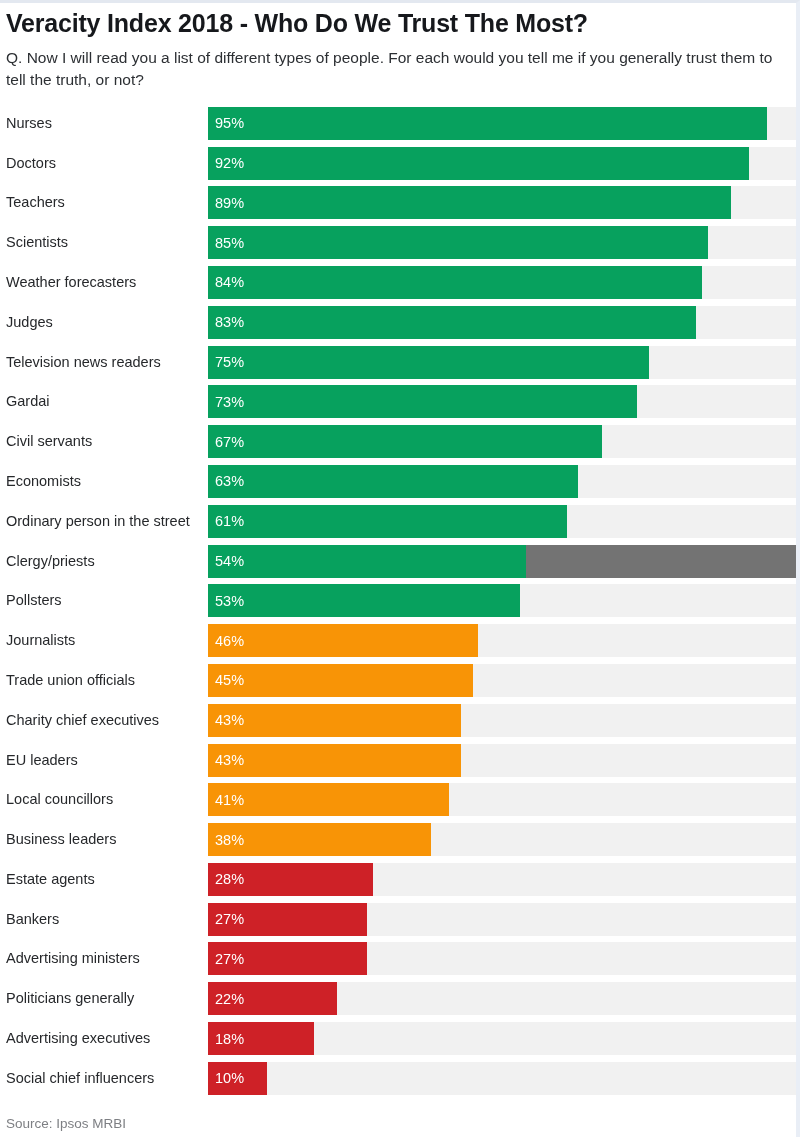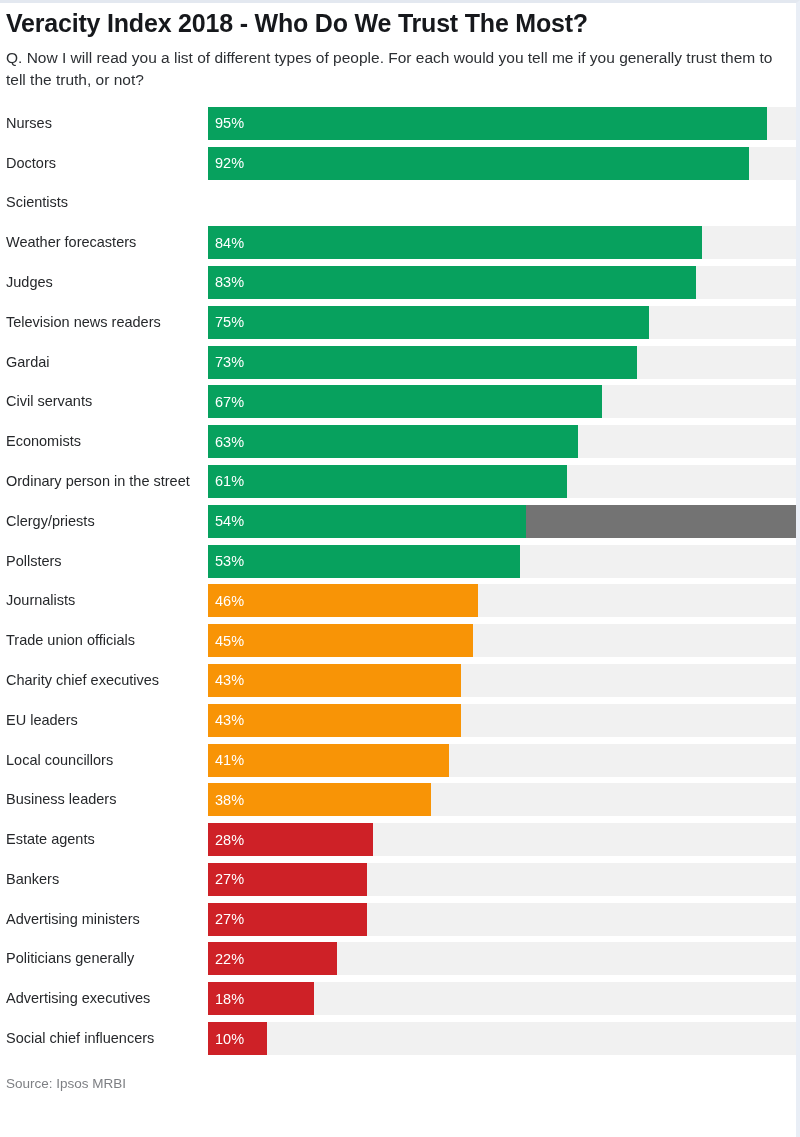--- a/index.html
+++ b/index.html
@@ -113,21 +113,34 @@
       </div>
       <div class="row">
         <div class="row-label">Doctors</div>
         <div class="track" style="background: rgb(241, 241, 241);">
           <div class="bar" style="width: 92%; background: rgb(7, 161, 94);">
             <span class="bar-value">92%</span>
           </div>
         </div>
       </div>
       <div class="row">
+        <div class="row-label">Teachers</div>
+        <div class="track" style="background: rgb(241, 241, 241);">
+          <div class="bar" style="width: 89%; background: rgb(7, 161, 94);">
+            <span class="bar-value">89%</span>
+          </div>
+        </div>
+      </div>
+      <div class="row">
         <div class="row-label">Scientists</div>
+        <div class="track" style="background: rgb(241, 241, 241);">
+          <div class="bar" style="width: 85%; background: rgb(7, 161, 94);">
+            <span class="bar-value">85%</span>
+          </div>
+        </div>
       </div>
       <div class="row">
         <div class="row-label">Weather forecasters</div>
         <div class="track" style="background: rgb(241, 241, 241);">
           <div class="bar" style="width: 84%; background: rgb(7, 161, 94);">
             <span class="bar-value">84%</span>
           </div>
         </div>
       </div>
       <div class="row">

